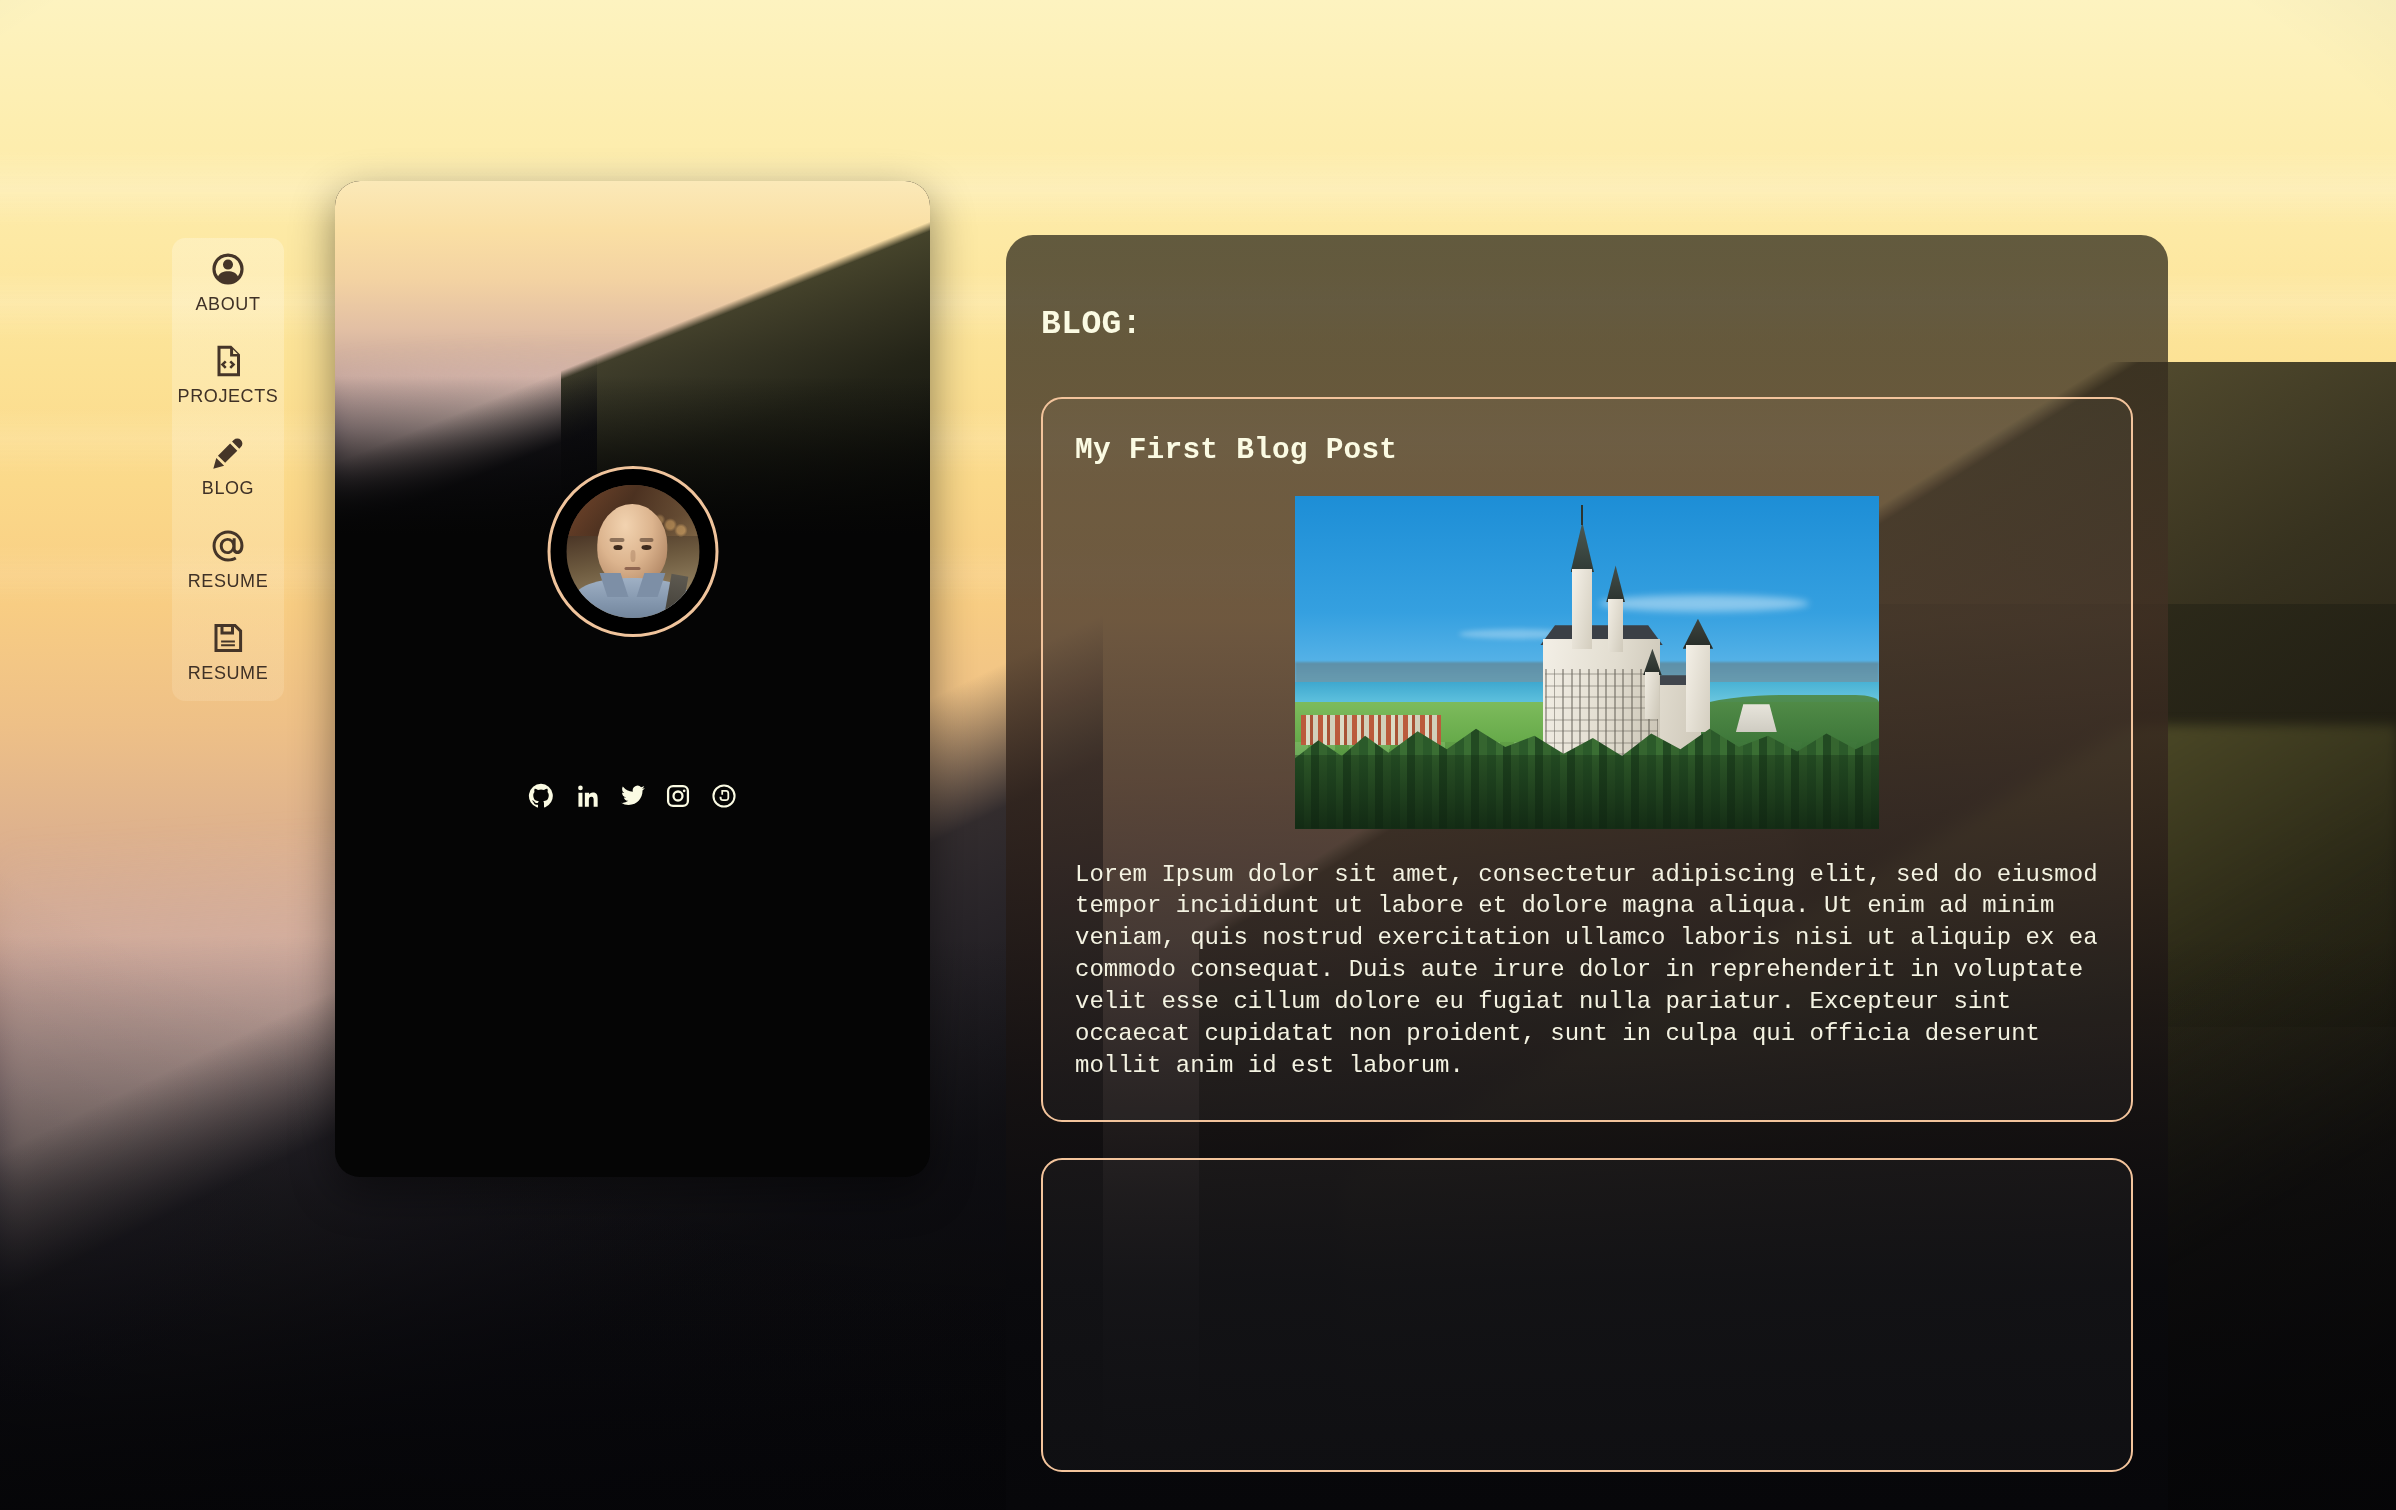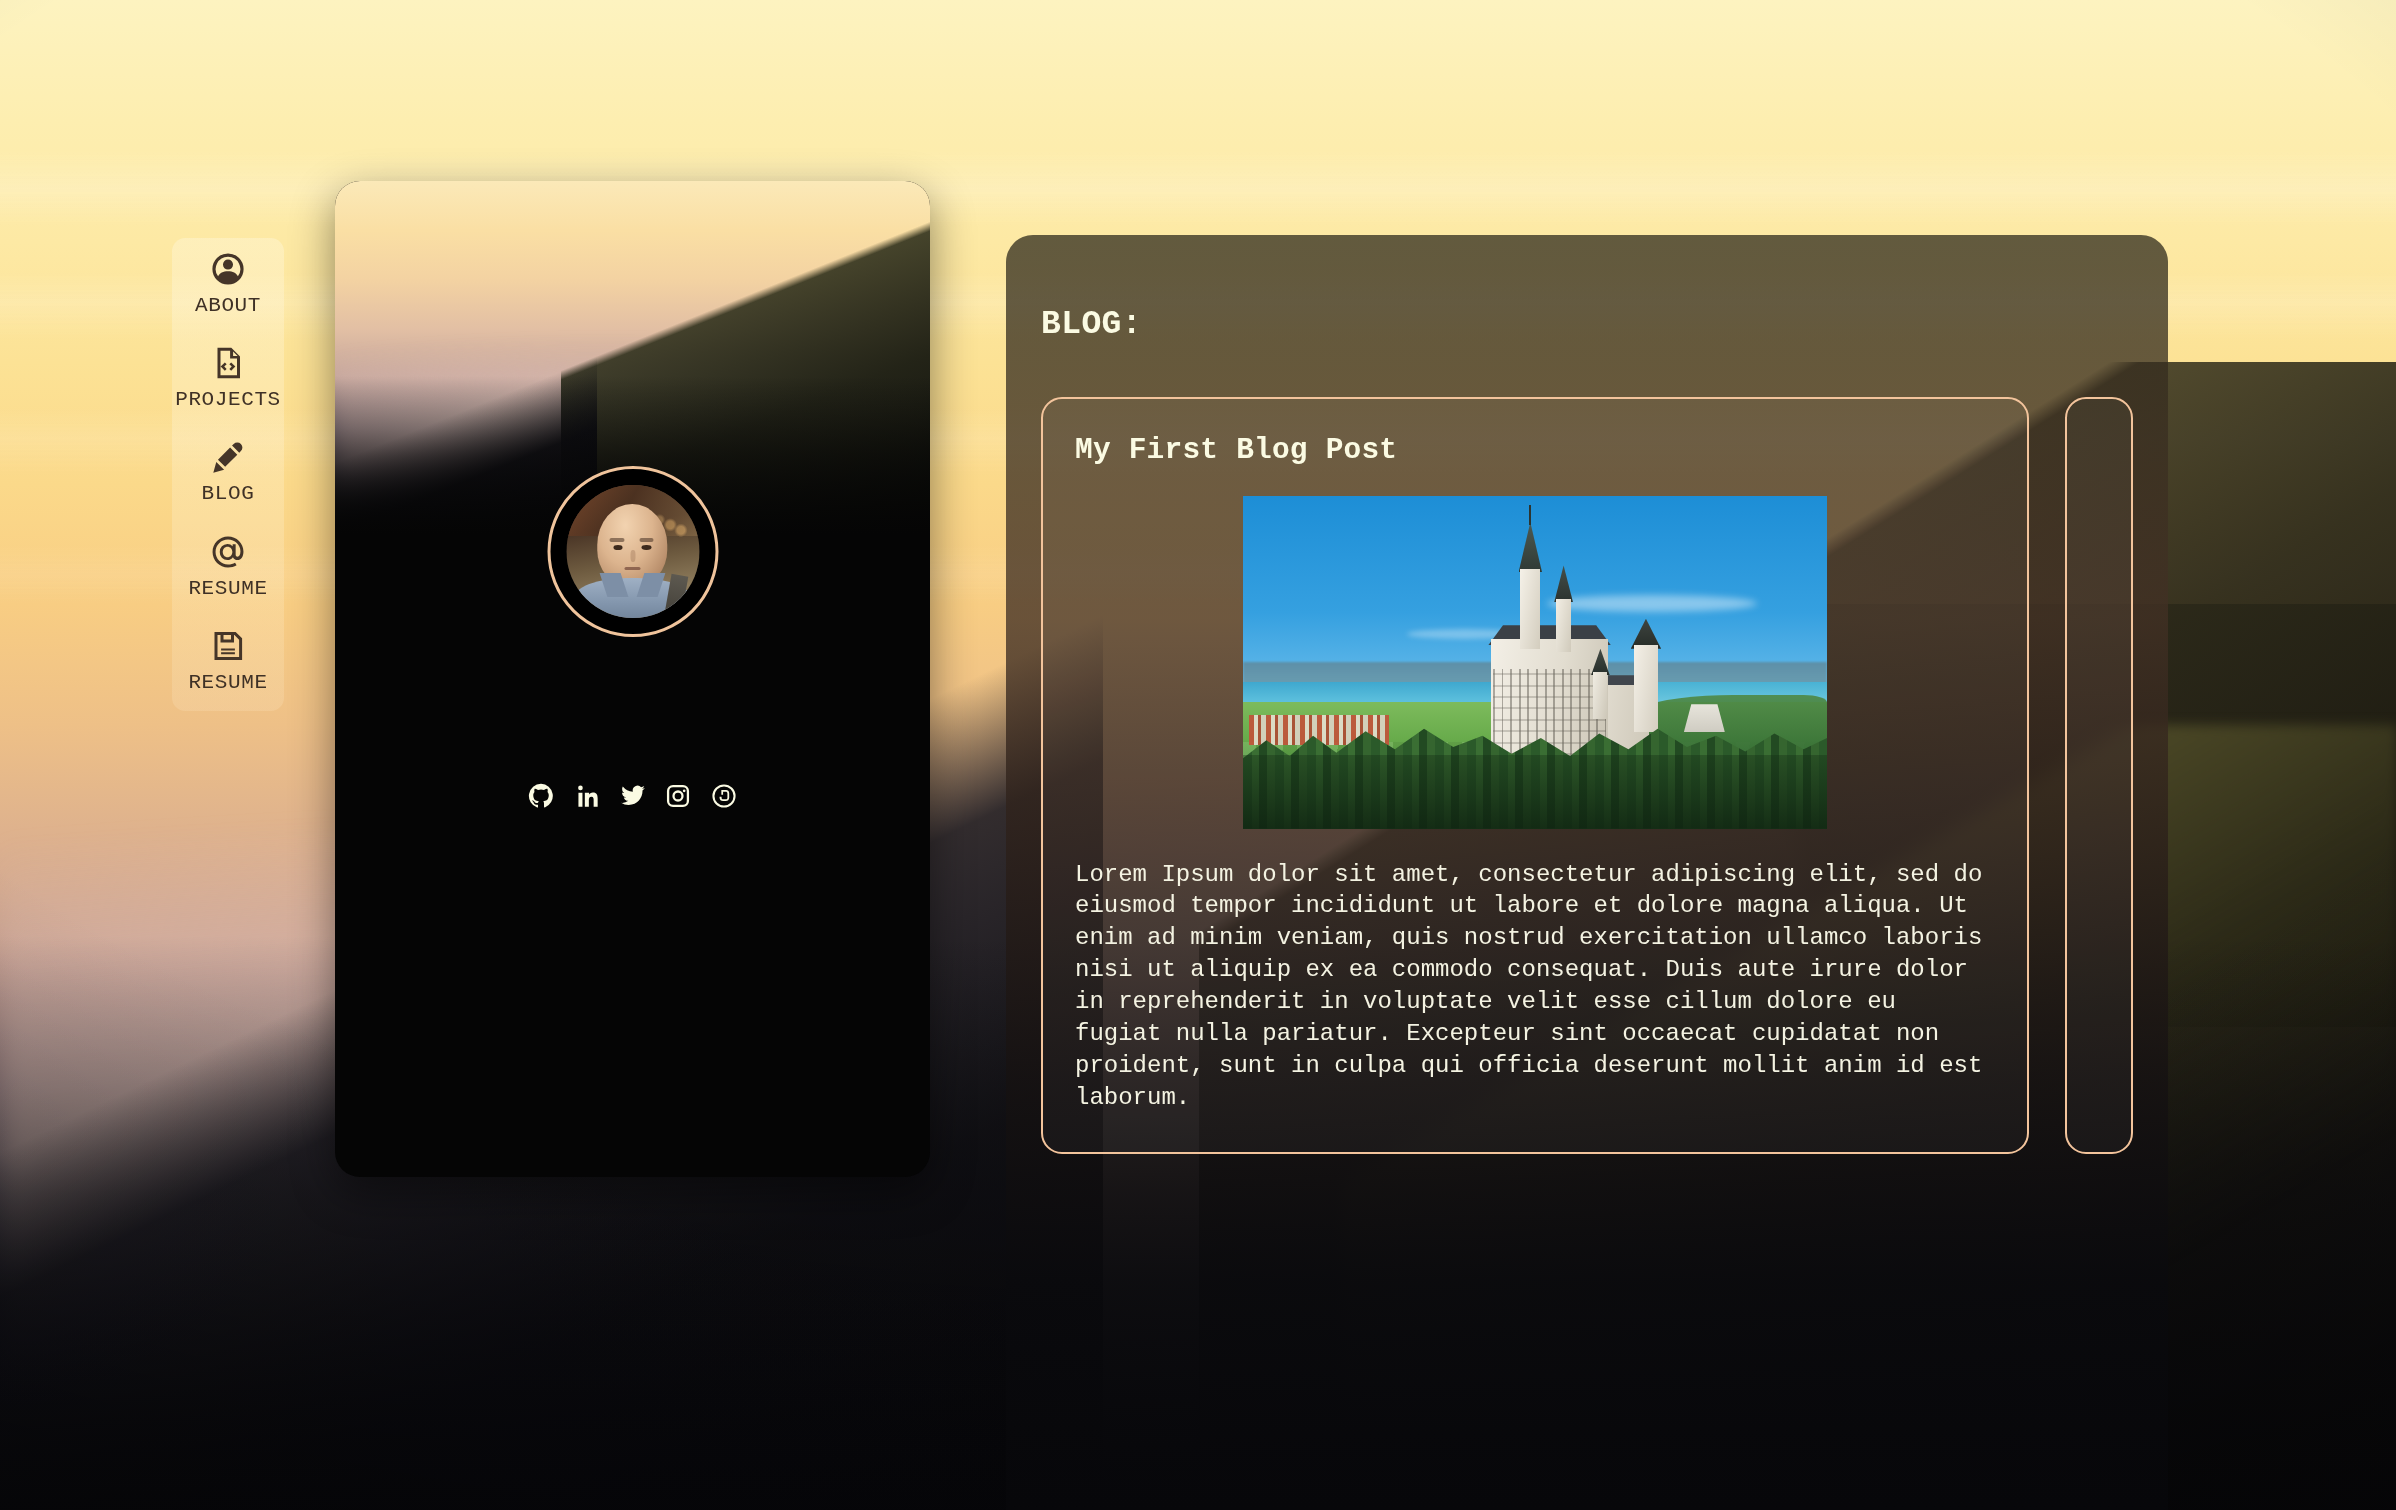--- a/index.html
+++ b/index.html
@@ -113,24 +113,24 @@
     width: 112px;
     display: flex; flex-direction: column;
     align-items: center;
     gap: 6.7px;
     cursor: pointer;
     text-decoration: none;
   }
   .nav-icon { width: 36px; height: 36px; display: block; }
   .nav-icon svg { width: 36px; height: 36px; display: block; fill: #453528; }
   .nav-label {
-    font-size: 21px;
+    font-size: 18px;
     letter-spacing: 0.6px;
     color: #3f3126;
-    font-family: Liberation Mono, monospace;
+    font-family: Liberation Sans, sans-serif;
   }
 
   
   #profile-card {
     position: absolute;
     left: 335px; top: 181px;
     width: 595px; height: 996px;
     border-radius: 25px;
     overflow: hidden;
     background: #050505;
@@ -292,21 +292,21 @@
     font-family: Liberation Mono, monospace;
   }
   #blog-heading {
     position: absolute; left: 35px; top: 71px;
     font-size: 33px;
     color: #fbfbe3;
     letter-spacing: 0.4px;
   }
   #blog-list {
     position: absolute; left: 35px; top: 162px; right: 35px;
-    display: flex; flex-direction: row; gap: 36px;
+    display: flex; flex-direction: column; gap: 36px;
   }
   .blog-card {
     border: 2.9px solid #f3c49c;
     border-radius: 21px;
     padding: 34px 32px 38px;
     background: rgba(255,255,255,.035);
   }
   .blog-card-title {
     font-size: 29.5px;
     color: #fbfbe3;

